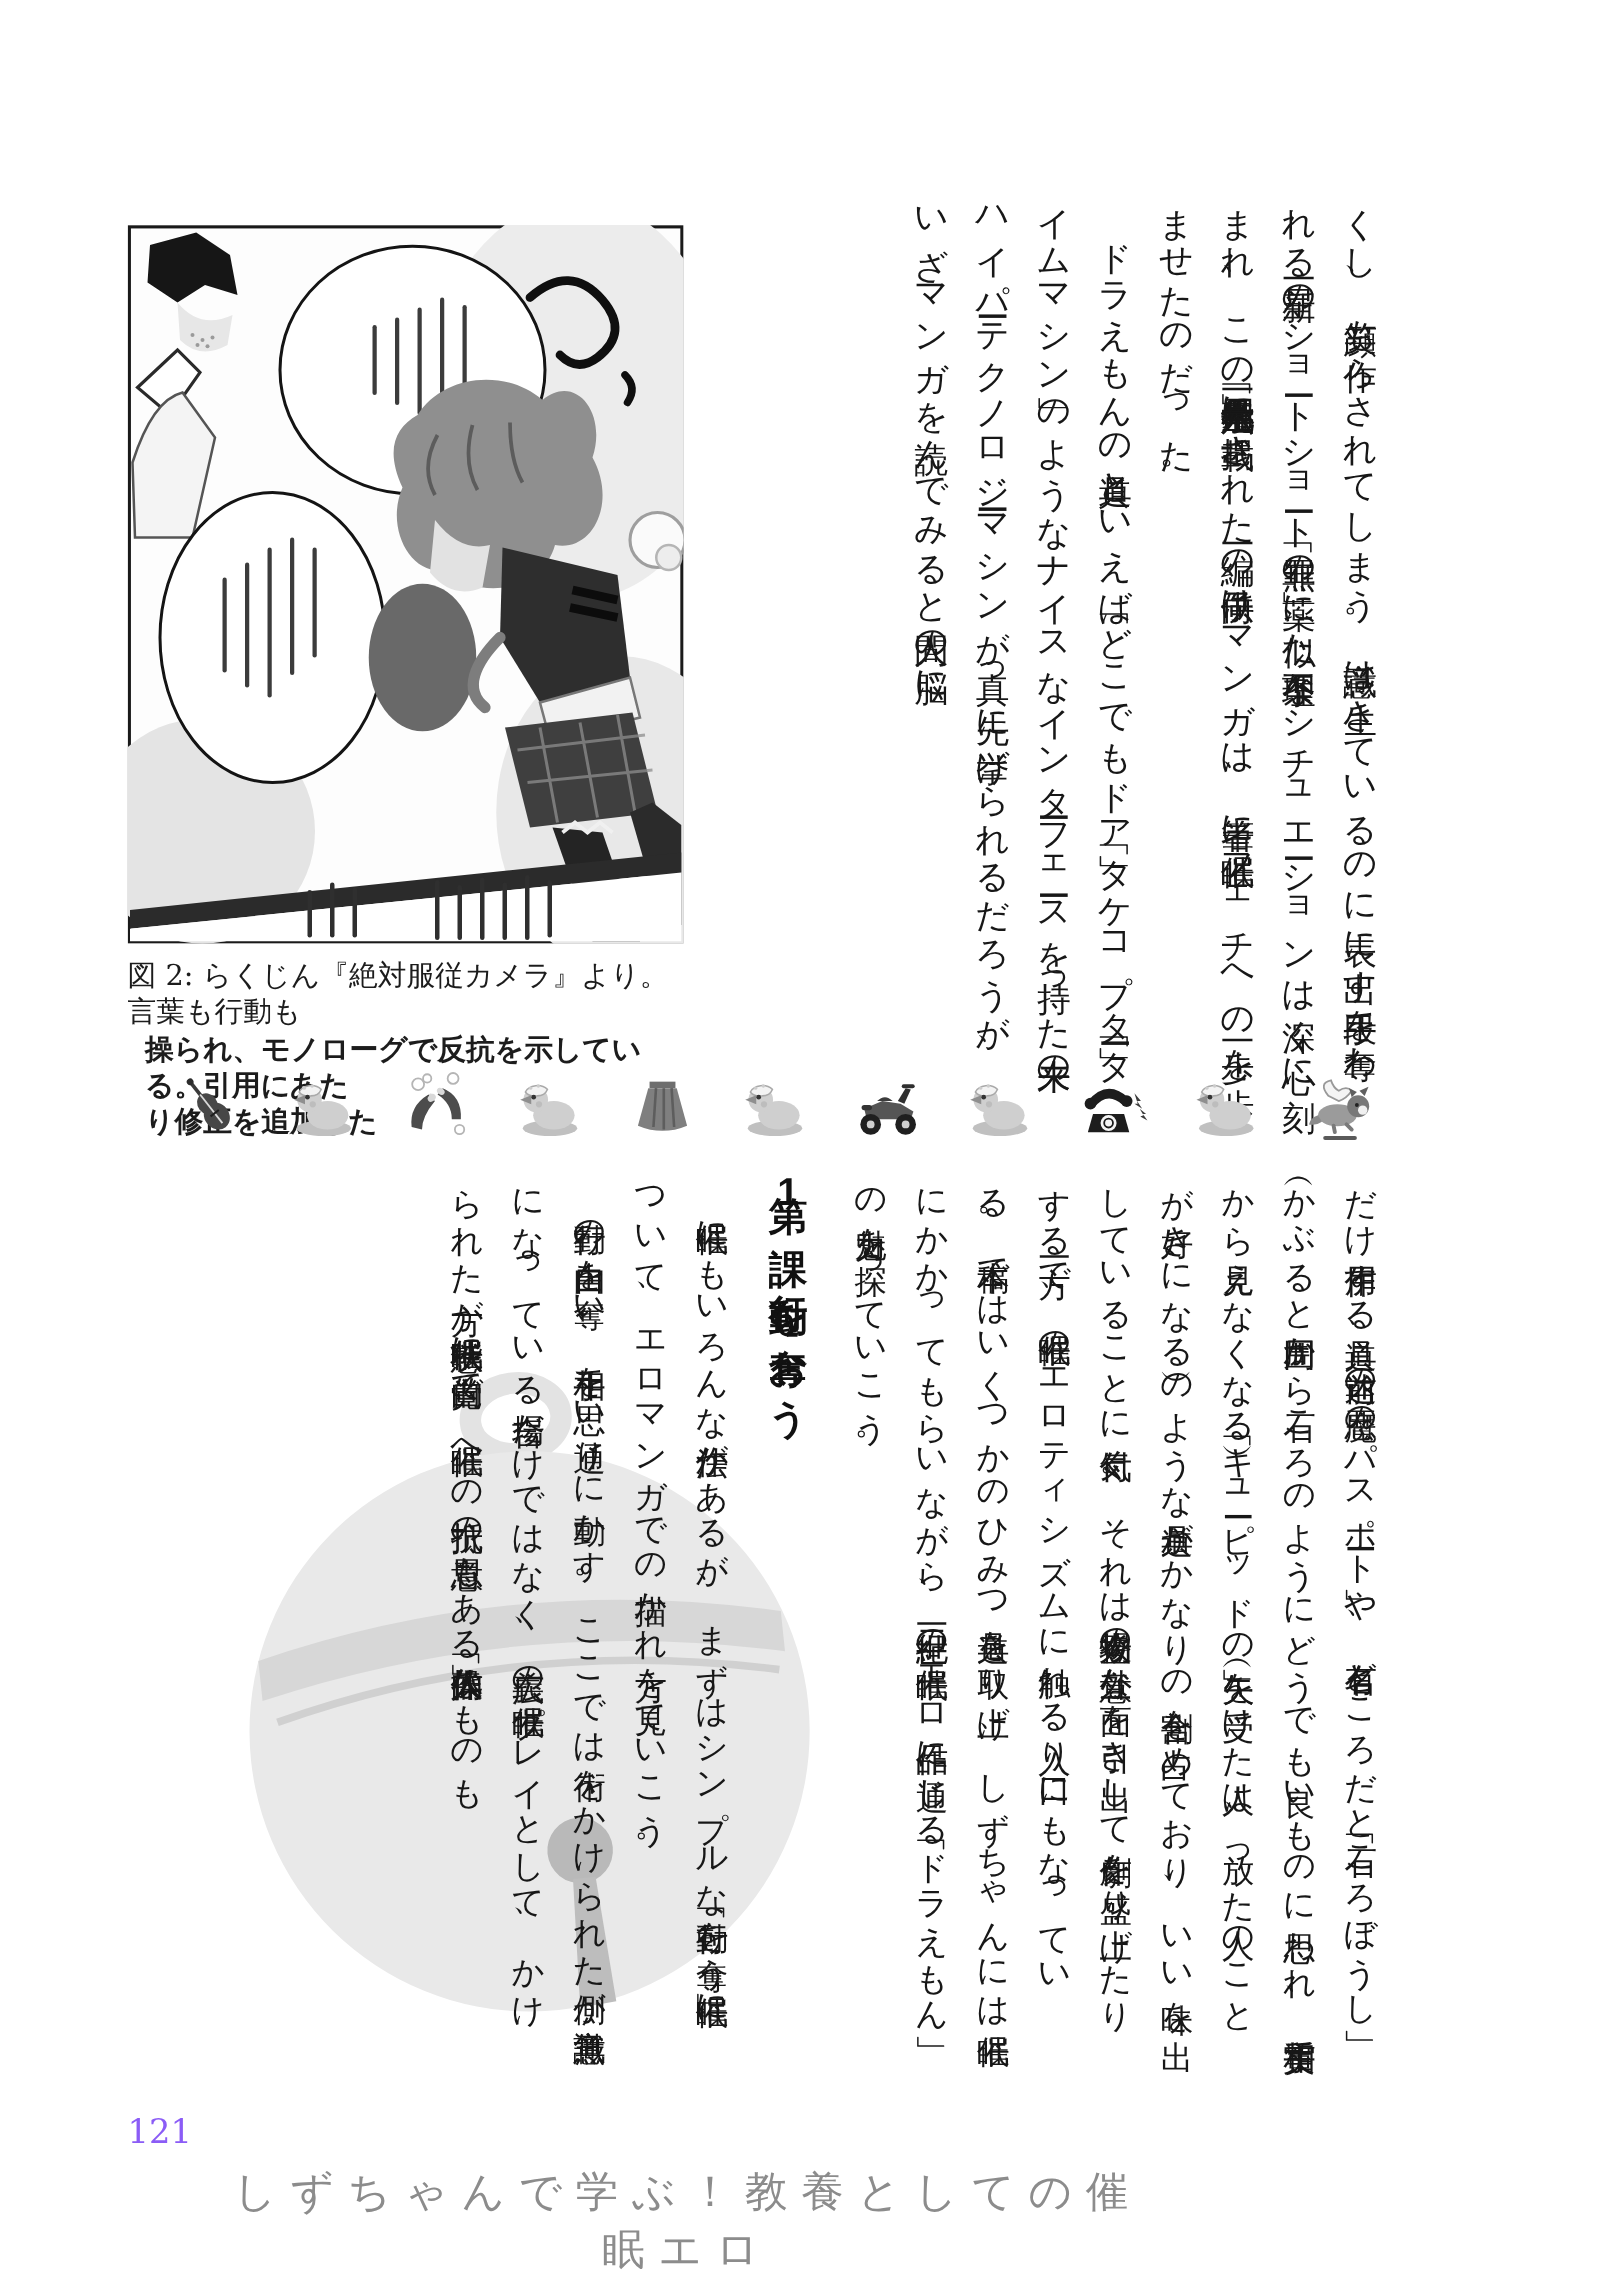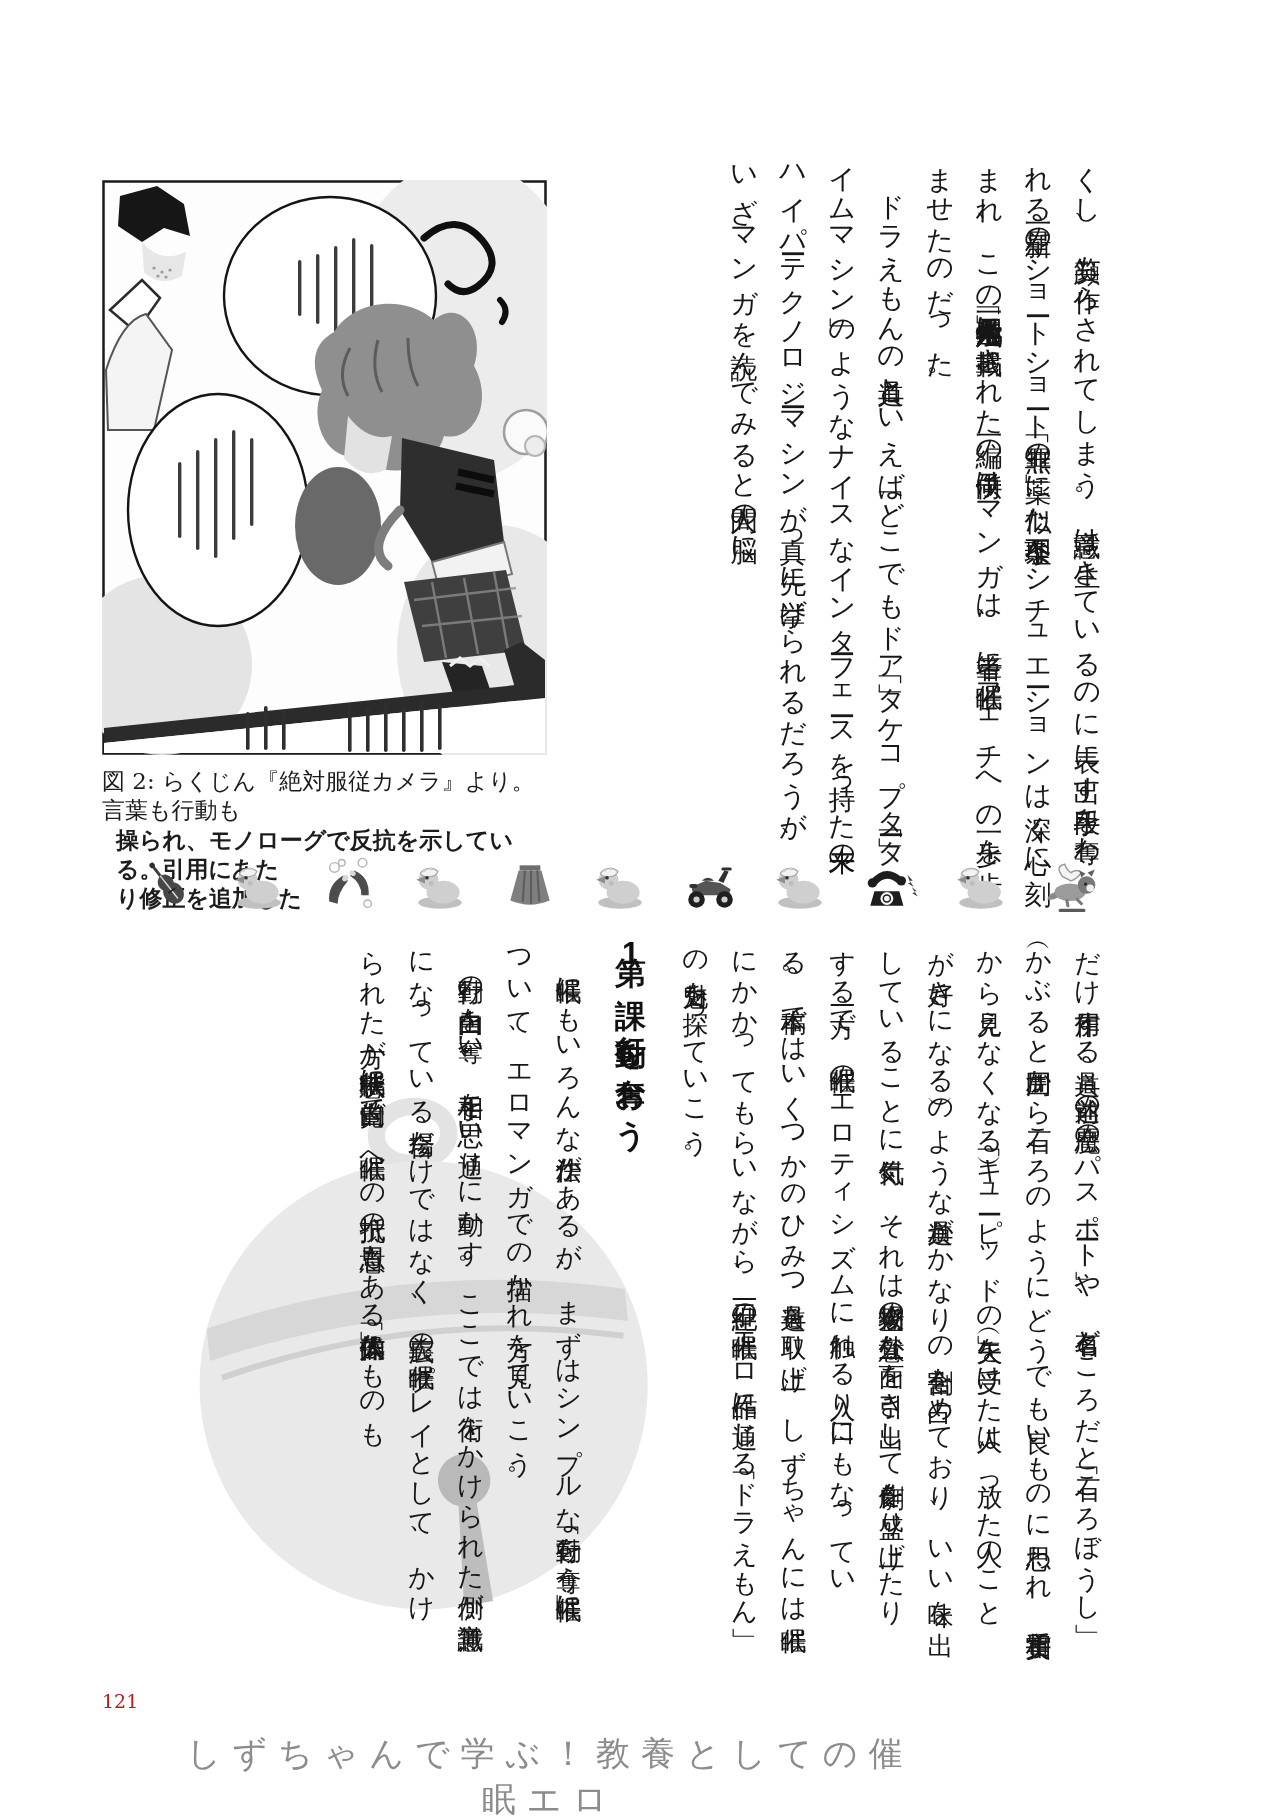--- a/index.html
+++ b/index.html
@@ -15,21 +15,21 @@
                   text-orientation:upright;color:#111;}
   #manga-figure{position:absolute;left:102px;top:180px;width:445px;z-index:2;}
   #manga-figure svg{display:block;}
   #figure-caption{margin-top:12px;font-size:23px;line-height:29px;color:#1c1c1c;width:452px;}
   #figure-caption .cap-line{display:block;}
   #figure-caption .cap-cont{padding-left:14px;font-weight:bold;}
   #icon-divider{position:absolute;left:140px;top:853px;width:960px;height:64px;
                 display:flex;justify-content:space-between;align-items:center;z-index:2;}
   #icon-divider svg{width:58px;height:58px;display:block;}
   #bell-backdrop{position:absolute;left:148px;top:1050px;width:545px;height:610px;z-index:1;}
-  #page-number{position:absolute;left:102px;top:1690px;font-size:19px;color:#b91c1c;
+  #page-number{position:absolute;left:102px;top:1690px;font-size:27px;color:#8b5cf6;
                font-family:"DejaVu Serif","Liberation Serif",serif;z-index:2;}
   #running-footer{position:absolute;left:170px;top:1731px;width:760px;text-align:center;
                   font-family:"Liberation Sans","DejaVu Sans",sans-serif;font-weight:normal;
                   font-size:34px;letter-spacing:0.32em;color:#8c8c8c;z-index:2;}
 </style>
 </head>
 <body>
 
 <div id="top-article" class="vblock">
   <p>くし、笑顔も作らされてしまう。意識は生きているのに表に出す手段を奪われる星新一のショートショート「無罪の薬」に似た不条理なシチュエーションは深く心に刻まれ、この「小学四年生」一九七六年六月号に掲載された一編の子供向けマンガは、筆者に催眠フェチへの一歩を歩ませたのだった。</p>

